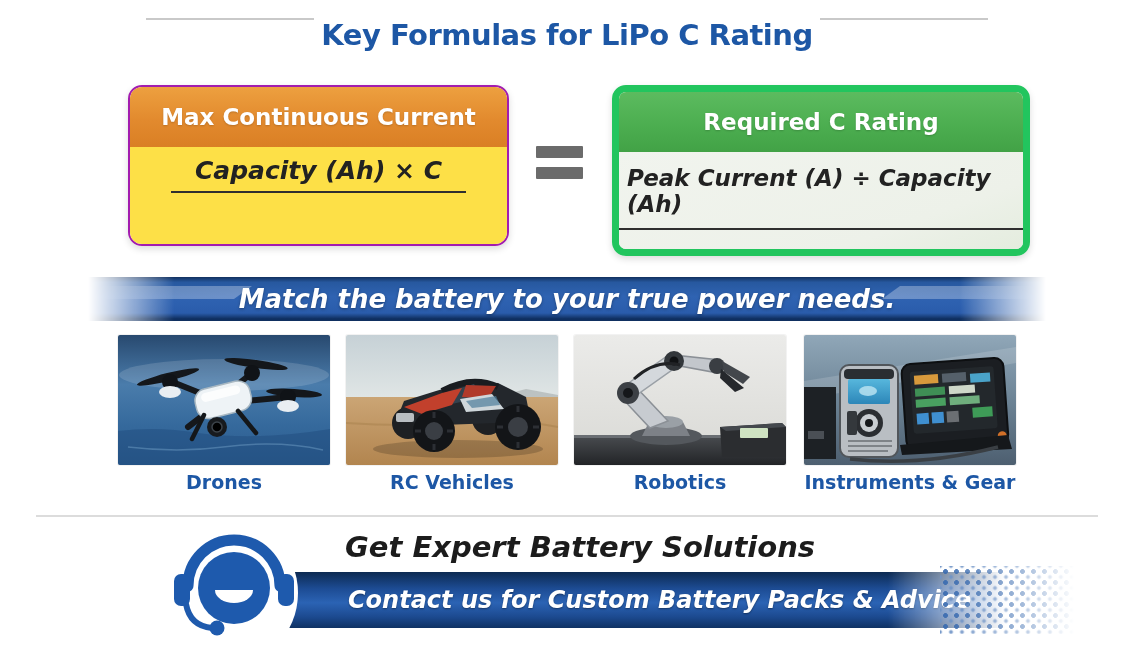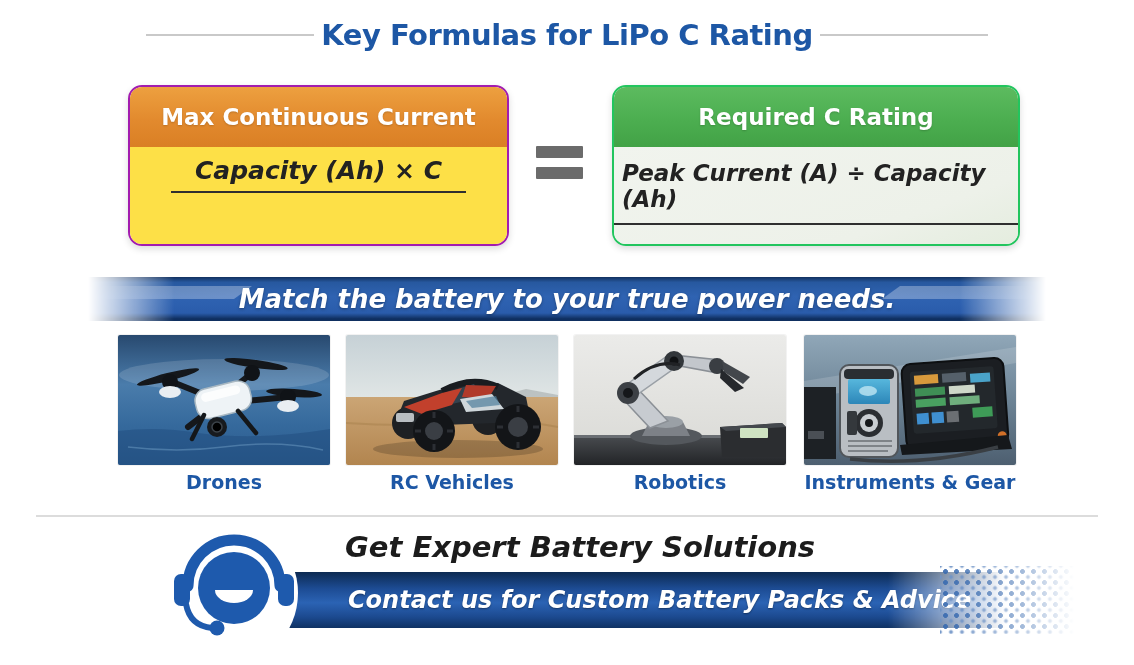--- a/index.html
+++ b/index.html
@@ -1,27 +1,27 @@
 <!DOCTYPE html>
 <html><head>
 <meta charset="utf-8">
 <style>
   html,body{margin:0;padding:0;}
   body{font-family:"DejaVu Sans","Liberation Sans",sans-serif;background:#ffffff;}
   .page{position:relative;width:1134px;height:665px;background:#ffffff;overflow:hidden;}
 
   
-  .title-row{position:absolute;top:18px;left:0;width:100%;display:flex;align-items:center;justify-content:center;gap:7px;}
+  .title-row{position:absolute;top:18px;left:0;width:100%;display:flex;justify-content:center;gap:7px;}
   .title-rule{width:168px;height:2px;background:#c9c9c9;}
   .page-title{font-size:29px;font-weight:bold;color:#1d57a5;letter-spacing:-0.5px;white-space:nowrap;}
 
   
   .card{position:absolute;top:85px;border-radius:14px;overflow:hidden;box-shadow:0 3px 7px rgba(0,0,0,.14);}
   .card-left{left:128px;width:377px;height:157px;border:2px solid #a21caf;}
-  .card-right{left:612px;width:404px;height:157px;border:2px solid #22c55e;}
+  .card-right{left:612px;width:404px;height:157px;border:7px solid #22c55e;}
   .card-header{height:60px;display:flex;align-items:center;justify-content:center;color:#ffffff;font-weight:bold;font-size:23px;text-shadow:0 1px 2px rgba(0,0,0,.18);}
   .card-left .card-header{background:linear-gradient(180deg,#eda03f 0%,#e28a2e 55%,#da7f24 100%);}
   .card-right .card-header{background:linear-gradient(180deg,#5cbb5f 0%,#4cae50 55%,#42a246 100%);}
   .card-body{display:flex;flex-direction:column;align-items:center;justify-content:flex-start;height:93px;}
   .card-left .card-body{background:#fde047;padding-top:9px;}
   .card-right .card-body{background:linear-gradient(160deg,#f1f4ee 0%,#edf1e9 70%,#e3ecdd 100%);padding-top:13px;}
   .formula-num{font-size:25px;font-weight:bold;font-style:italic;color:#222222;}
   .fraction-line{width:295px;height:2px;background:#2f2f2f;margin:6px 0 5px 0;}
   .formula-den{font-size:19px;font-weight:bold;font-style:italic;color:#222222;}
   .formula-single{font-size:23px;font-weight:bold;font-style:italic;color:#222222;border-bottom:2px solid #2f2f2f;padding:0 8px 11px 8px;}

